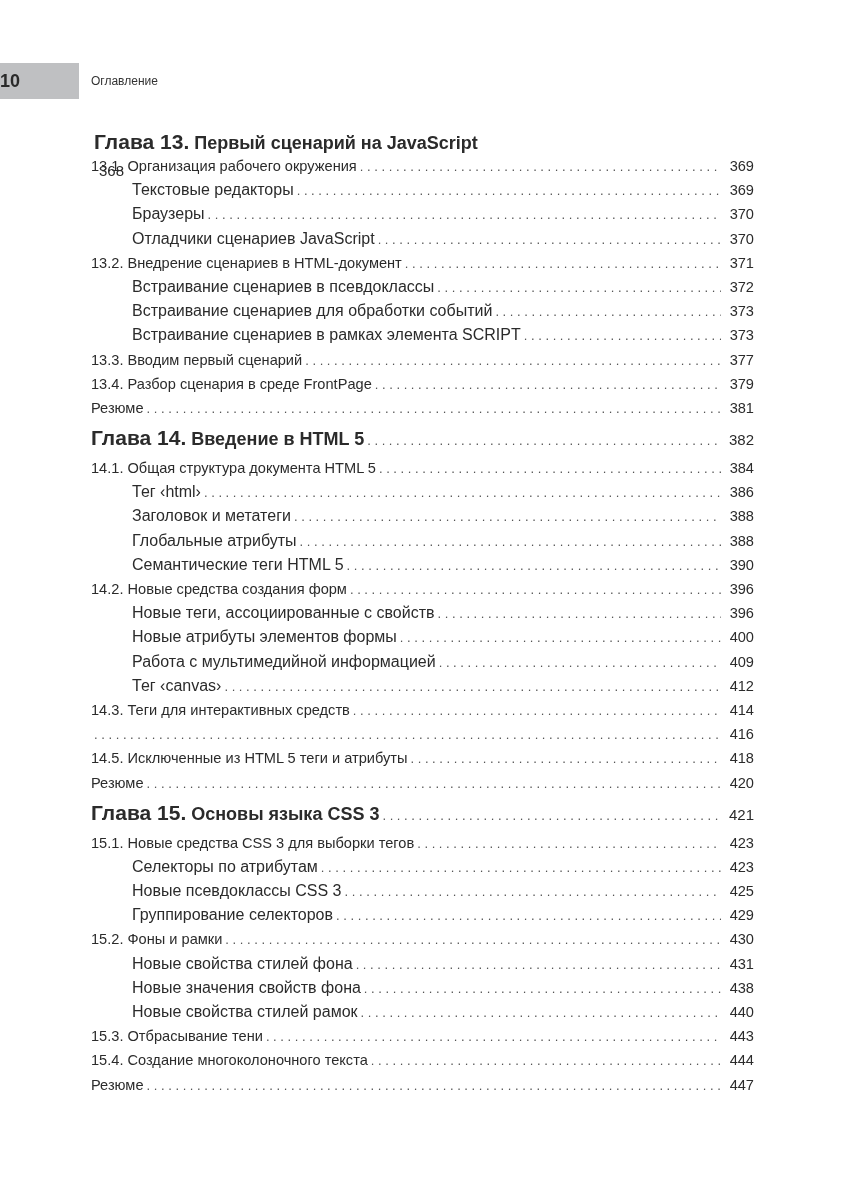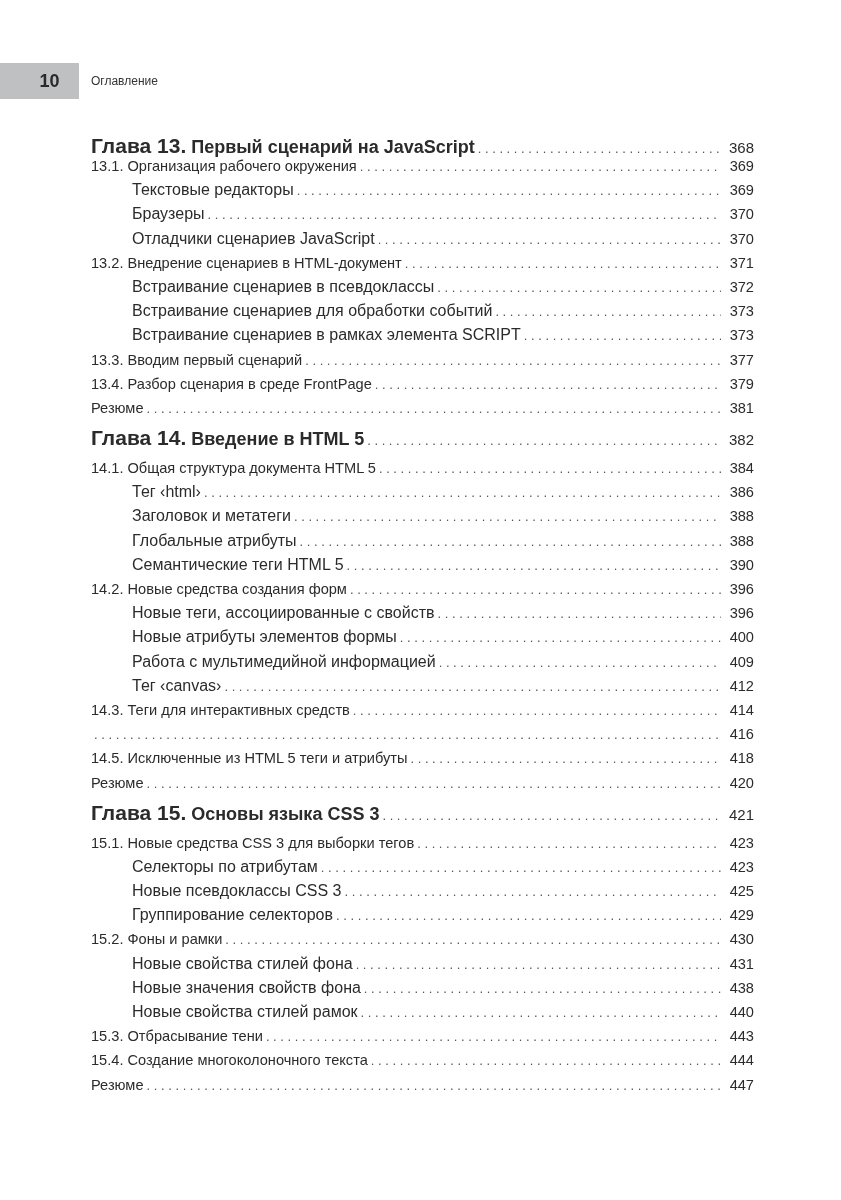--- a/index.html
+++ b/index.html
@@ -5,22 +5,22 @@
   html, body { margin: 0; padding: 0; background: #ffffff; }
   body {
     width: 841px; height: 1200px; position: relative; overflow: hidden;
     font-family: "Liberation Sans", "DejaVu Sans", sans-serif;
     color: #2b2b2b;
   }
   .header { position: absolute; left: 0; top: 63px; height: 36px; width: 400px; }
   .page-tab {
     position: absolute; left: 0; top: 0; width: 79px; height: 36px;
     background: #bfc0c2; box-sizing: border-box;
-    text-align: center; padding-right: 11px;
-    font-weight: bold; font-size: 18px; line-height: 36px; color: #2a2a2a; padding-left: 31px;
+    text-align: left; padding-right: 11px;
+    font-weight: bold; font-size: 18px; line-height: 36px; color: #2a2a2a;
   }
   .running-head {
     position: absolute; left: 91px; top: 0; line-height: 36px;
     font-size: 12px; color: #333;
   }
   .toc { position: absolute; left: 91px; top: 128px; width: 663px; }
   .row {
     display: flex; align-items: baseline; height: 24.2px;
     font-size: 14.6px; line-height: 24.2px; white-space: nowrap;
   }
@@ -31,21 +31,21 @@
   }
   .row .dots::before {
     content: ". . . . . . . . . . . . . . . . . . . . . . . . . . . . . . . . . . . . . . . . . . . . . . . . . . . . . . . . . . . . . . . . . . . . . . . . . . . . . . . . . . . . . . . . . . . . . . . . . . . . . . . . . . . . . . . . . . . . . . . . . . . . . . . . . . . . . . . . . . . . . . . . . . . . . . . . .";
     letter-spacing: 0px;
   }
   .row .page { flex: 0 0 auto; text-align: right; min-width: 30px; }
   .row.chapter { height: 36px; line-height: 36px; font-size: 18px; }
   .row.chapter .title { font-weight: bold; }
   .row.chapter .title .ch-num { font-size: 21px; }
   .row.chapter .page { font-size: 15px; }
-  .row.chapter.first { height: 26px; line-height: 35px; }
+  .row.chapter.first { height: 26px; line-height: 28px; flex-direction: column; }
   .row.sub .title { padding-left: 41px; font-size: 16px; }
   .row.section .title { }
 </style>
 </head>
 <body>
 
 <div class="header">
   <div class="page-tab">10</div>
   <div class="running-head">Оглавление</div>
 </div>

